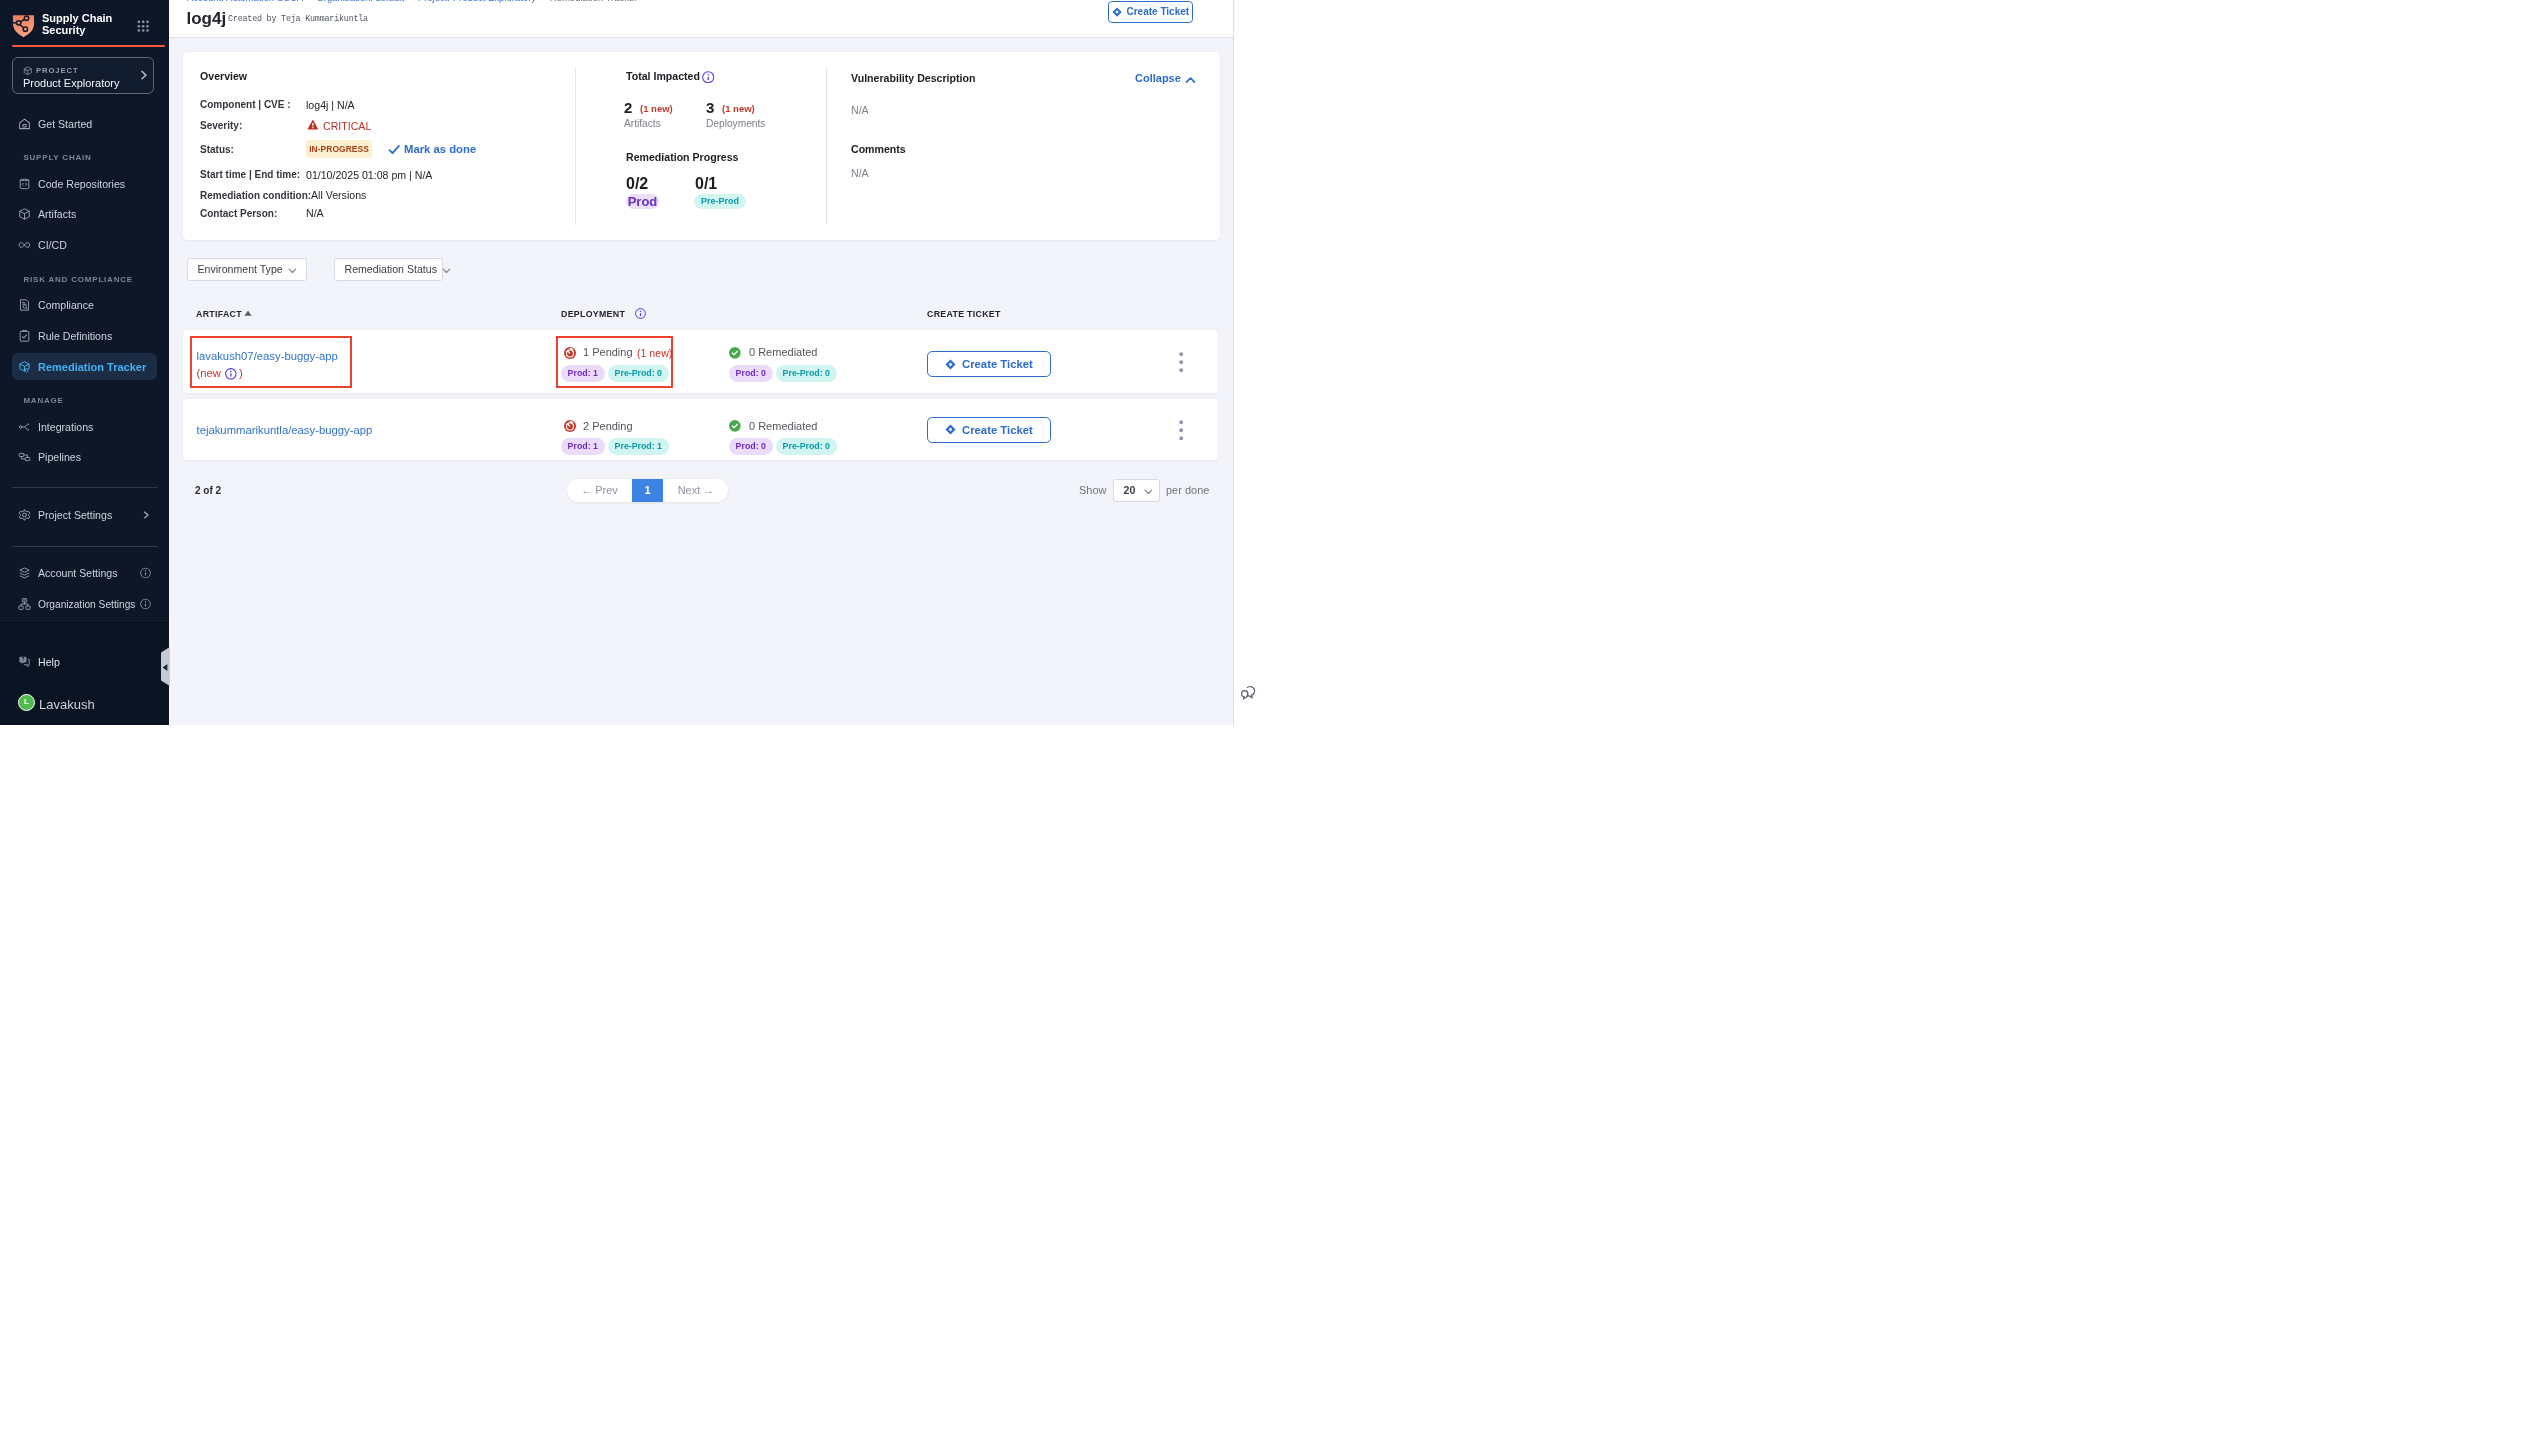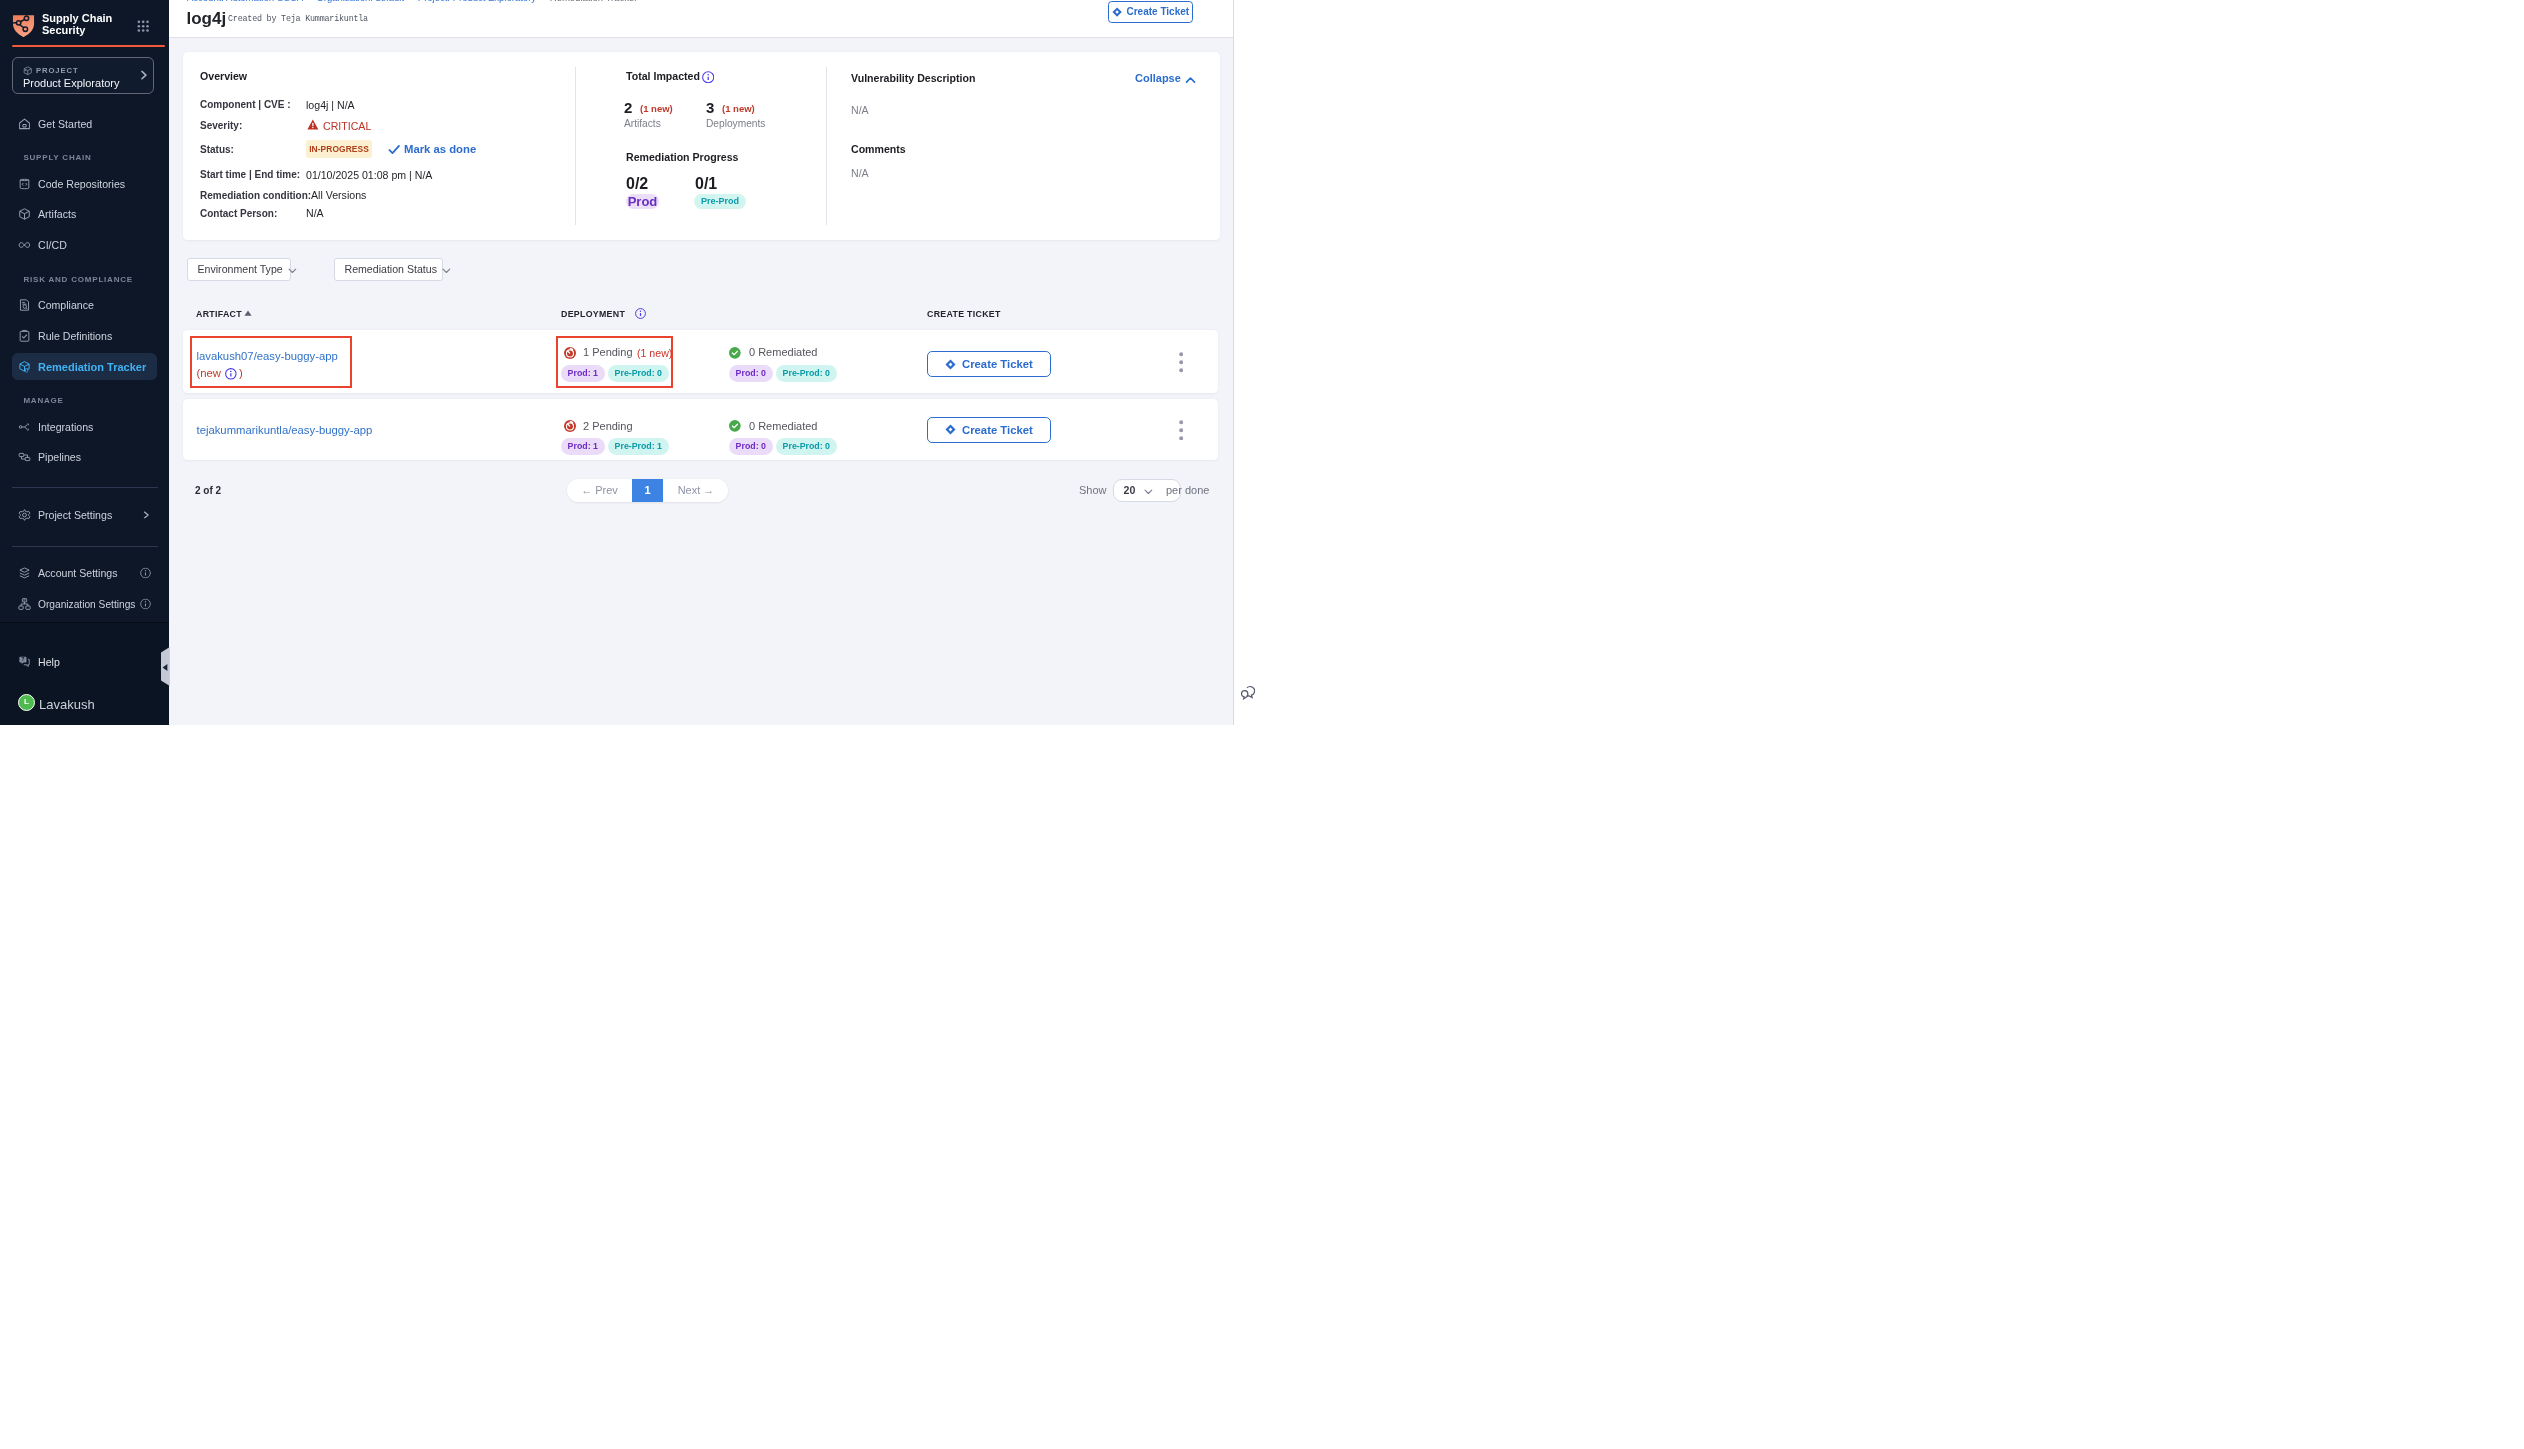--- a/index.html
+++ b/index.html
@@ -90,21 +90,21 @@
     <div class="abs" style="left:668px;top:20px;font-size:10.6px;font-weight:bold;color:#1c1d22;">Vulnerability Description</div>
     <div class="abs" style="left:668px;top:52px;font-size:10.6px;color:#7c7f88;">N/A</div>
     <div class="abs" style="left:668px;top:91px;font-size:10.6px;font-weight:bold;color:#1c1d22;">Comments</div>
     <div class="abs" style="left:668px;top:115px;font-size:10.6px;color:#7c7f88;">N/A</div>
     <div class="abs" style="left:952px;top:20px;font-size:11px;font-weight:bold;color:#2b6cce;">Collapse</div>
     <svg class="abs" style="left:1002px;top:24px;" width="11" height="8" viewBox="0 0 15 11" fill="none" stroke="#2b6cce" stroke-width="2.3" stroke-linecap="round" stroke-linejoin="round">
         <path d="M2 8.4 L7.5 2.8 L13 8.4"></path>
       </svg>
   </div>
 
-  <div class="abs" style="left:187px;top:258px;width:104px;height:22.6px;background:#fff;border:0.7px solid #d7d9e4;border-radius:2.9px;box-sizing:border-box;">
+  <div class="abs" style="left:187px;top:258px;width:120px;height:22.6px;background:#fff;border:0.7px solid #d7d9e4;border-radius:2.9px;box-sizing:border-box;">
     <div class="abs" style="left:9.5px;top:4.4px;font-size:10.6px;color:#3a3b45;">Environment Type</div>
     <svg class="abs" style="left:100px;top:8.8px;" width="8.8" height="5.8" viewBox="0 0 12 8" fill="none" stroke="#7e828f" stroke-width="1.6" stroke-linecap="round" stroke-linejoin="round">
         <path d="M1.4 1.6 L6 6.2 L10.6 1.6"></path>
       </svg>
   </div>
   <div class="abs" style="left:334px;top:258px;width:109px;height:22.6px;background:#fff;border:0.7px solid #d7d9e4;border-radius:2.9px;box-sizing:border-box;">
     <div class="abs" style="left:9.5px;top:4.4px;font-size:10.6px;color:#3a3b45;">Remediation Status</div>
     <svg class="abs" style="left:107px;top:8.8px;" width="8.8" height="5.8" viewBox="0 0 12 8" fill="none" stroke="#7e828f" stroke-width="1.6" stroke-linecap="round" stroke-linejoin="round">
         <path d="M1.4 1.6 L6 6.2 L10.6 1.6"></path>
       </svg>
@@ -199,21 +199,21 @@
       </svg>
   </div>
 
   <div class="abs" style="left:195px;top:485px;font-size:10px;font-weight:bold;color:#2a2b33;">2 of 2</div>
   <div class="abs" style="left:567px;top:479px;width:161px;height:22.6px;background:#fff;border-radius:11.7px;box-shadow:0 0.7px 2.2px rgba(40,41,61,.10);overflow:hidden;">
     <div class="abs" style="left:0;top:0;width:65px;height:22.6px;line-height:22.6px;text-align:center;color:#8f93a5;font-size:11px;">← Prev</div>
     <div class="abs" style="left:65px;top:0;width:31px;height:22.6px;background:#3c83e4;color:#fff;font-size:11px;font-weight:bold;text-align:center;line-height:22.6px;">1</div>
     <div class="abs" style="left:96px;top:0;width:66px;height:22.6px;line-height:22.6px;text-align:center;color:#8f93a5;font-size:11px;">Next →</div>
   </div>
   <div class="abs" style="left:1079px;top:484px;font-size:11px;color:#6f7280;">Show</div>
-  <div class="abs" style="left:1113px;top:479px;width:68px;height:23.4px;background:#fff;border:0.7px solid #d7d9e4;border-radius:9px;box-sizing:border-box;text-decoration:underline;">
+  <div class="abs" style="left:1113px;top:479px;width:47px;height:23.4px;background:#fff;border:0.7px solid #d7d9e4;border-radius:3px;box-sizing:border-box;text-decoration:underline;">
     <div class="abs" style="left:9.5px;top:4.4px;font-size:10.6px;font-weight:bold;color:#3a3b45;">20</div>
     <svg class="abs" style="left:30px;top:8.8px;" width="8.8" height="5.8" viewBox="0 0 12 8" fill="none" stroke="#7e828f" stroke-width="1.6" stroke-linecap="round" stroke-linejoin="round">
         <path d="M1.4 1.6 L6 6.2 L10.6 1.6"></path>
       </svg>
   </div>
   <div class="abs" style="left:1166px;top:484px;font-size:11px;color:#6f7280;">per done</div>
   <div id="sidebar">
 
     <svg class="abs" style="left:11.7px;top:14px;" width="23" height="23.4" viewBox="0 0 31.5 32">
       <defs>

